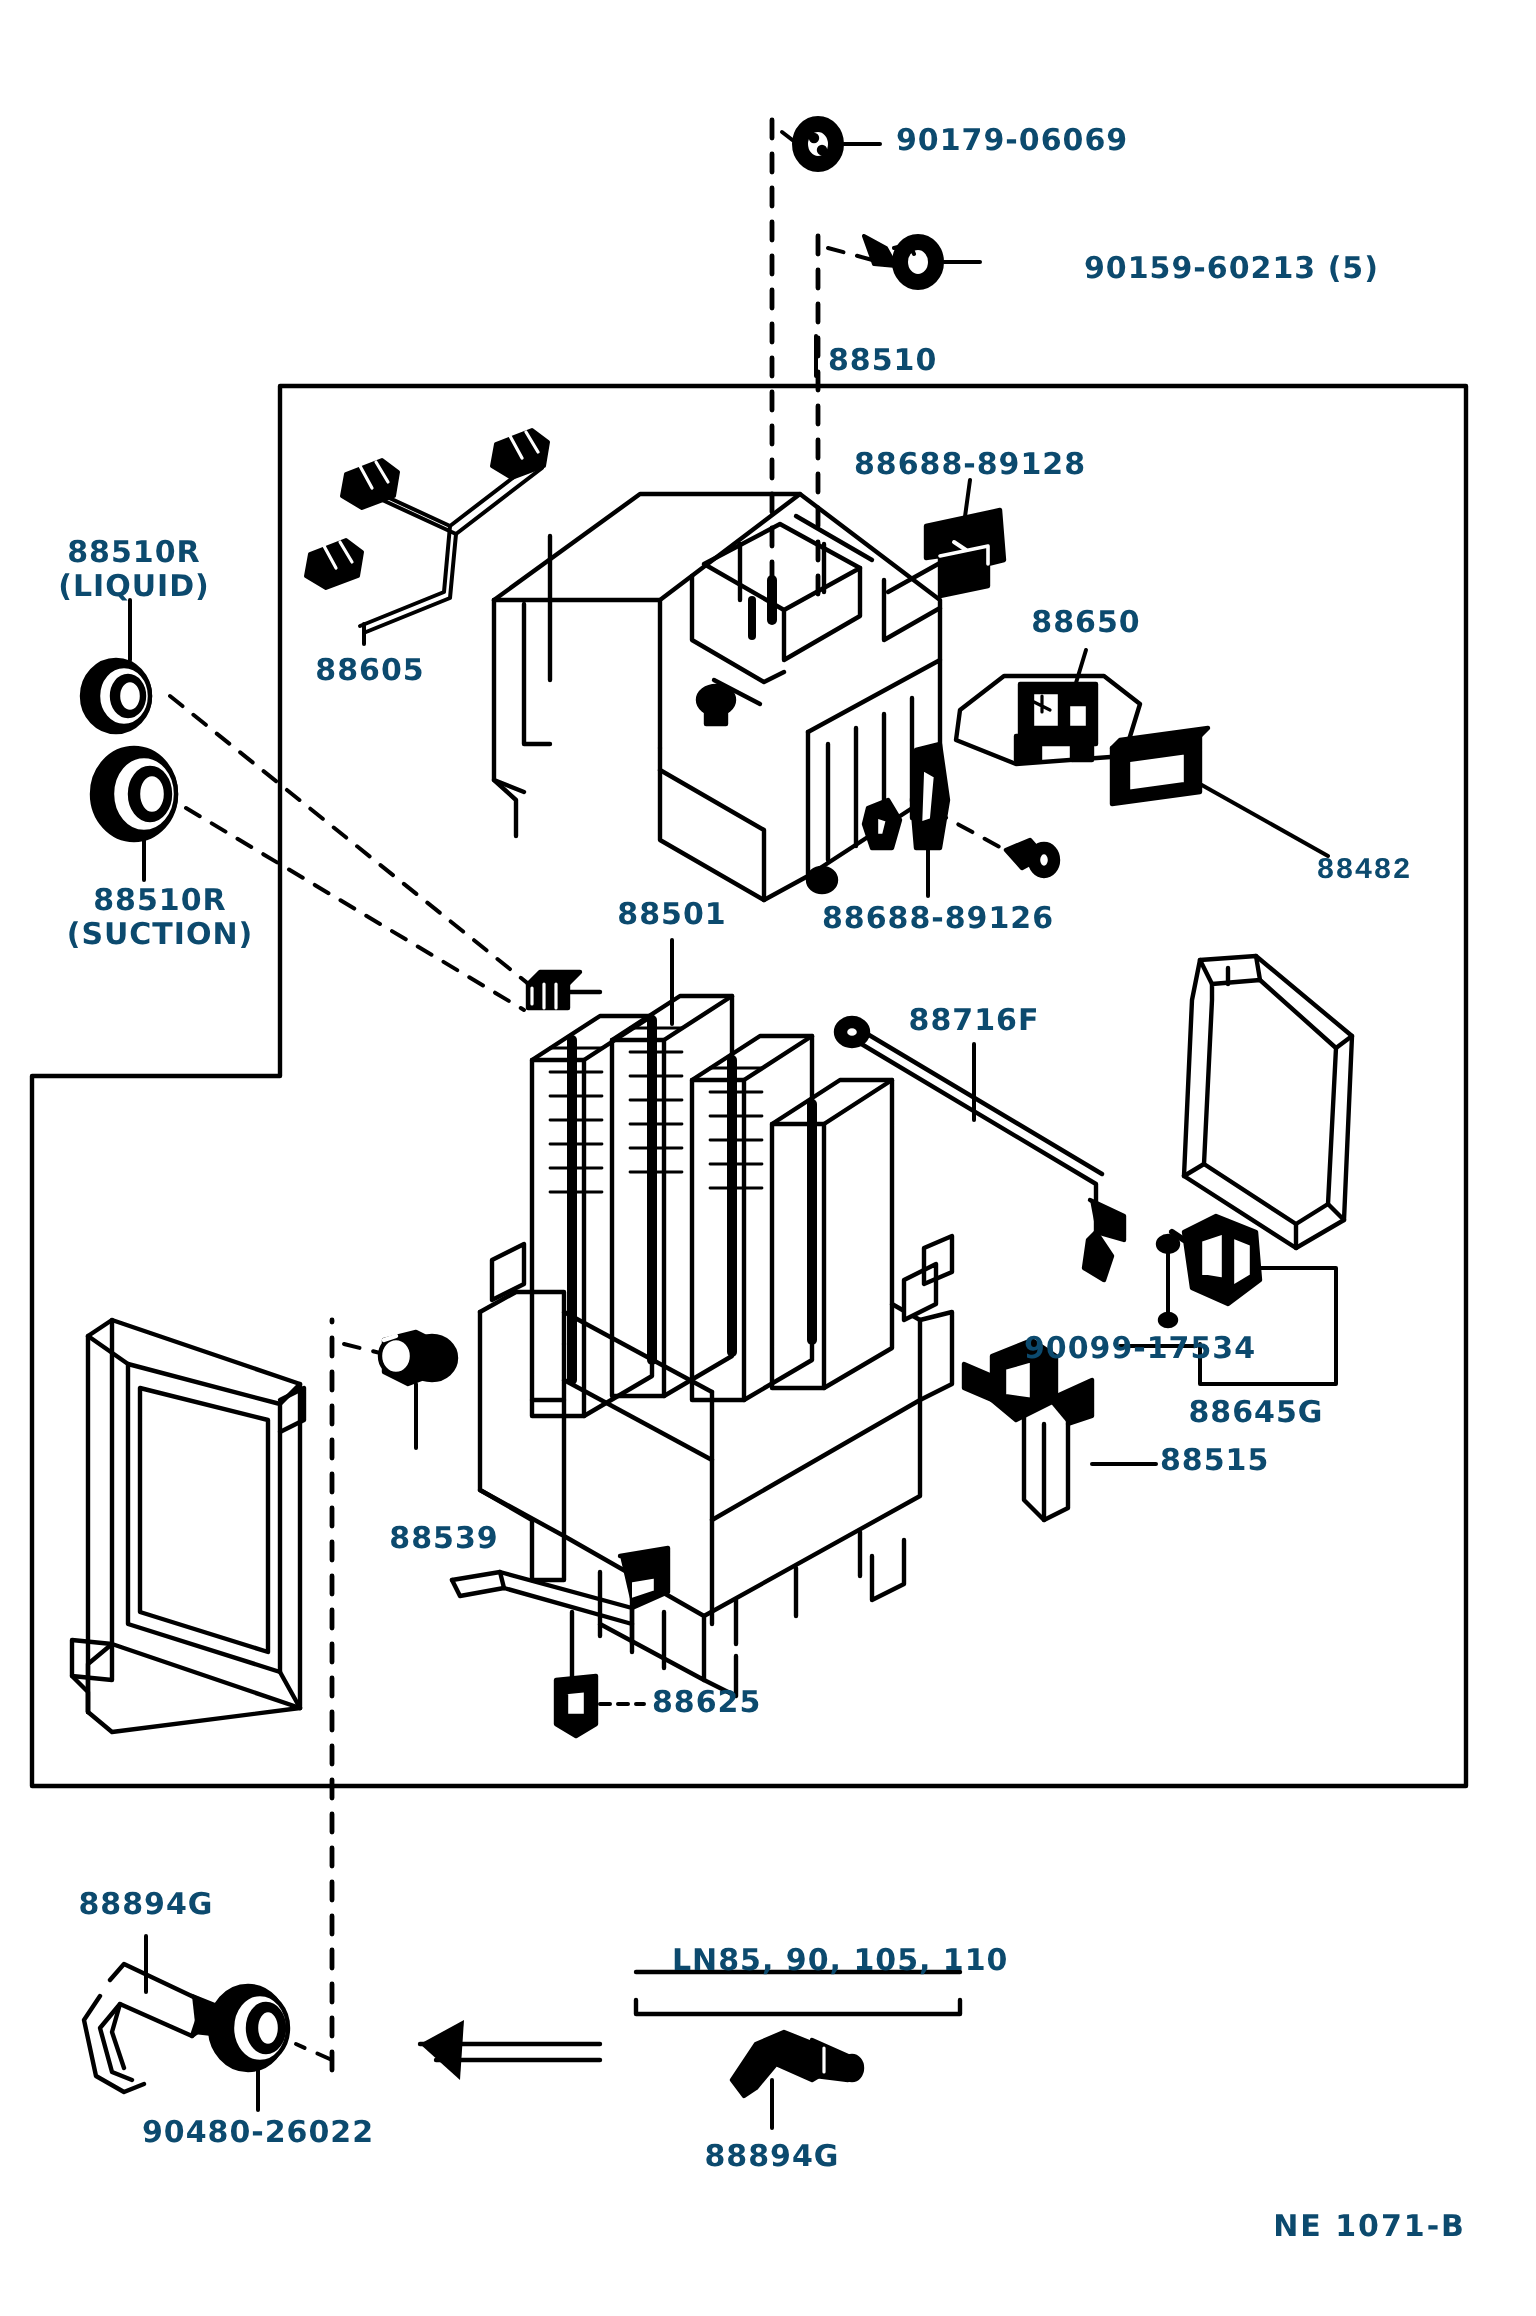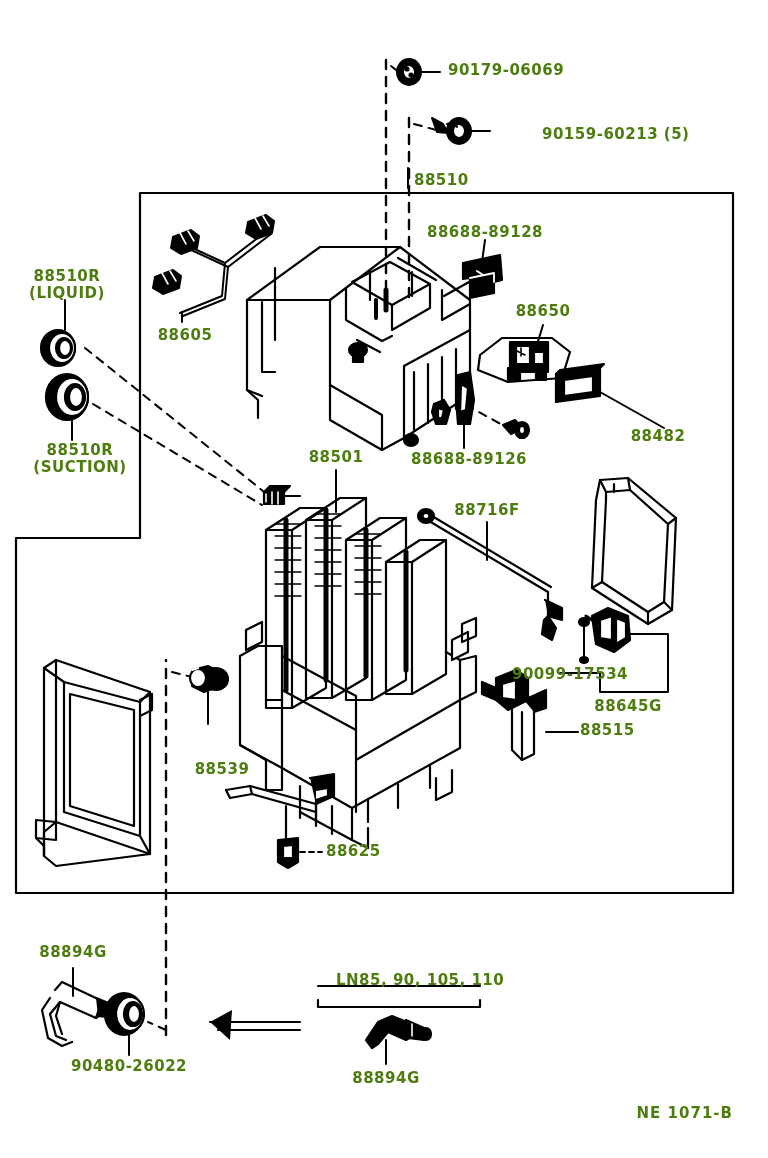--- a/index.html
+++ b/index.html
@@ -1,20 +1,20 @@
 <!DOCTYPE html>
 <html><head>
 <meta charset="utf-8">
 <style>
   html,body{margin:0;padding:0;background:#ffffff;}
   body{width:768px;height:1158px;position:relative;overflow:hidden;
        font-family:"DejaVu Sans","Liberation Sans",sans-serif;}
   #sheet{position:absolute;left:0;top:0;width:768px;height:1158px;}
   svg.layer{position:absolute;left:0;top:0;width:768px;height:1158px;}
-  .lbl{position:absolute;color:#4d7c0f;font-weight:700;letter-spacing:0.5px;
+  .lbl{position:absolute;color:#0c4a6e;font-weight:700;letter-spacing:0.5px;
        font-family:"DejaVu Sans","Liberation Sans",sans-serif;
        white-space:pre;line-height:1.12;font-size:15px;}
   .lbl.c{text-align:center;transform:translateX(-50%);}
   .code{font-size:15px;font-weight:700;letter-spacing:1px;}
 </style>
 </head>
 <body>
 
 <div id="sheet">
 
@@ -349,21 +349,21 @@
 
   <div class="lbl c" style="left:80px;top:442px;">88510R
 (SUCTION)</div>
 
   <div class="lbl c" style="left:185px;top:327px;">88605</div>
 
   <div class="lbl c" style="left:485px;top:224px;">88688-89128</div>
 
   <div class="lbl c" style="left:543px;top:303px;">88650</div>
 
-  <div class="lbl c" style="left:658px;top:428px;">88482</div>
+  <div class="lbl c" style="left:682px;top:428px;font-family:Liberation Mono, monospace;">88482</div>
 
   <div class="lbl c" style="left:469px;top:451px;">88688-89126</div>
 
   <div class="lbl c" style="left:336px;top:449px;">88501</div>
 
   <div class="lbl c" style="left:487px;top:502px;">88716F</div>
 
   <div class="lbl c" style="left:222px;top:729px;margin-top:32px;">88539</div>
 
   <div class="lbl c" style="left:570px;top:666px;">90099-17534</div>

